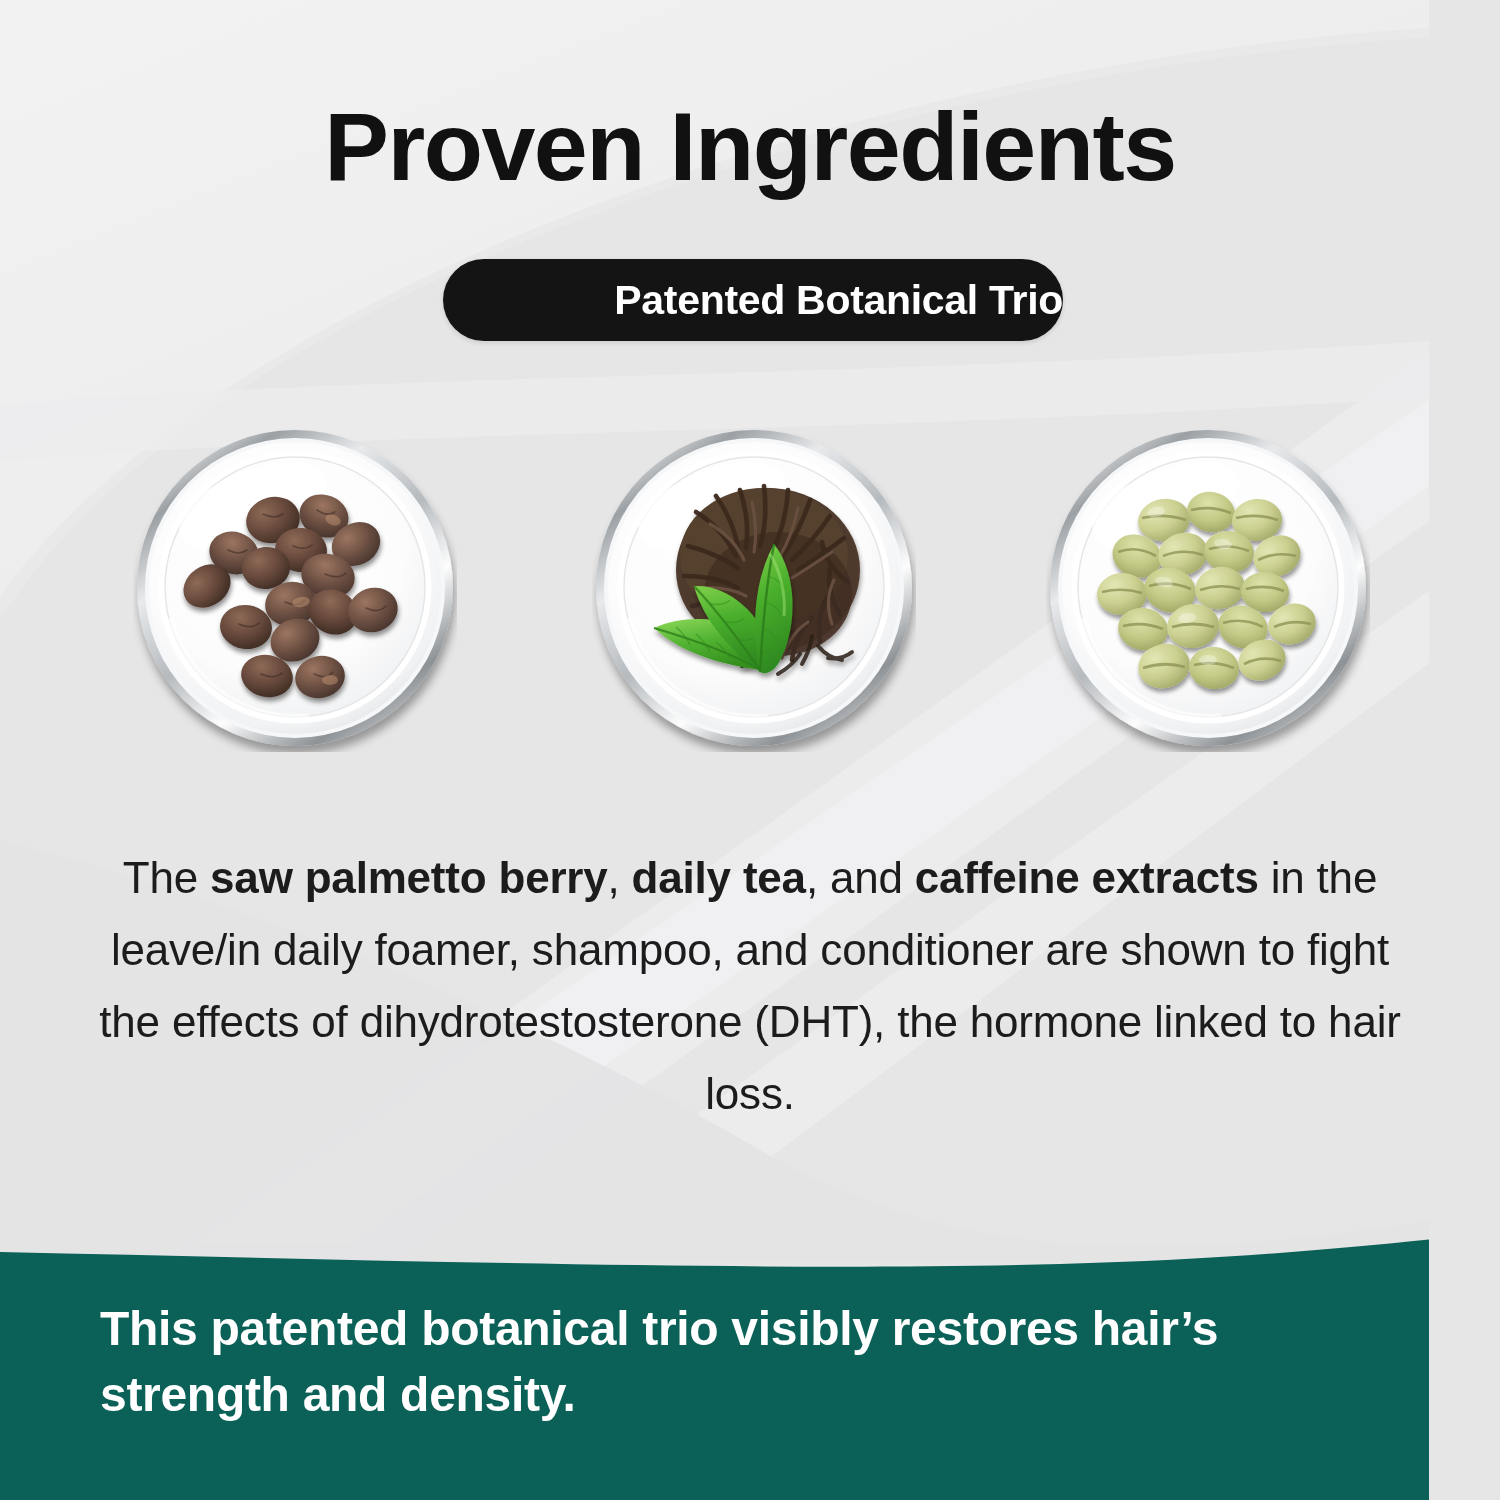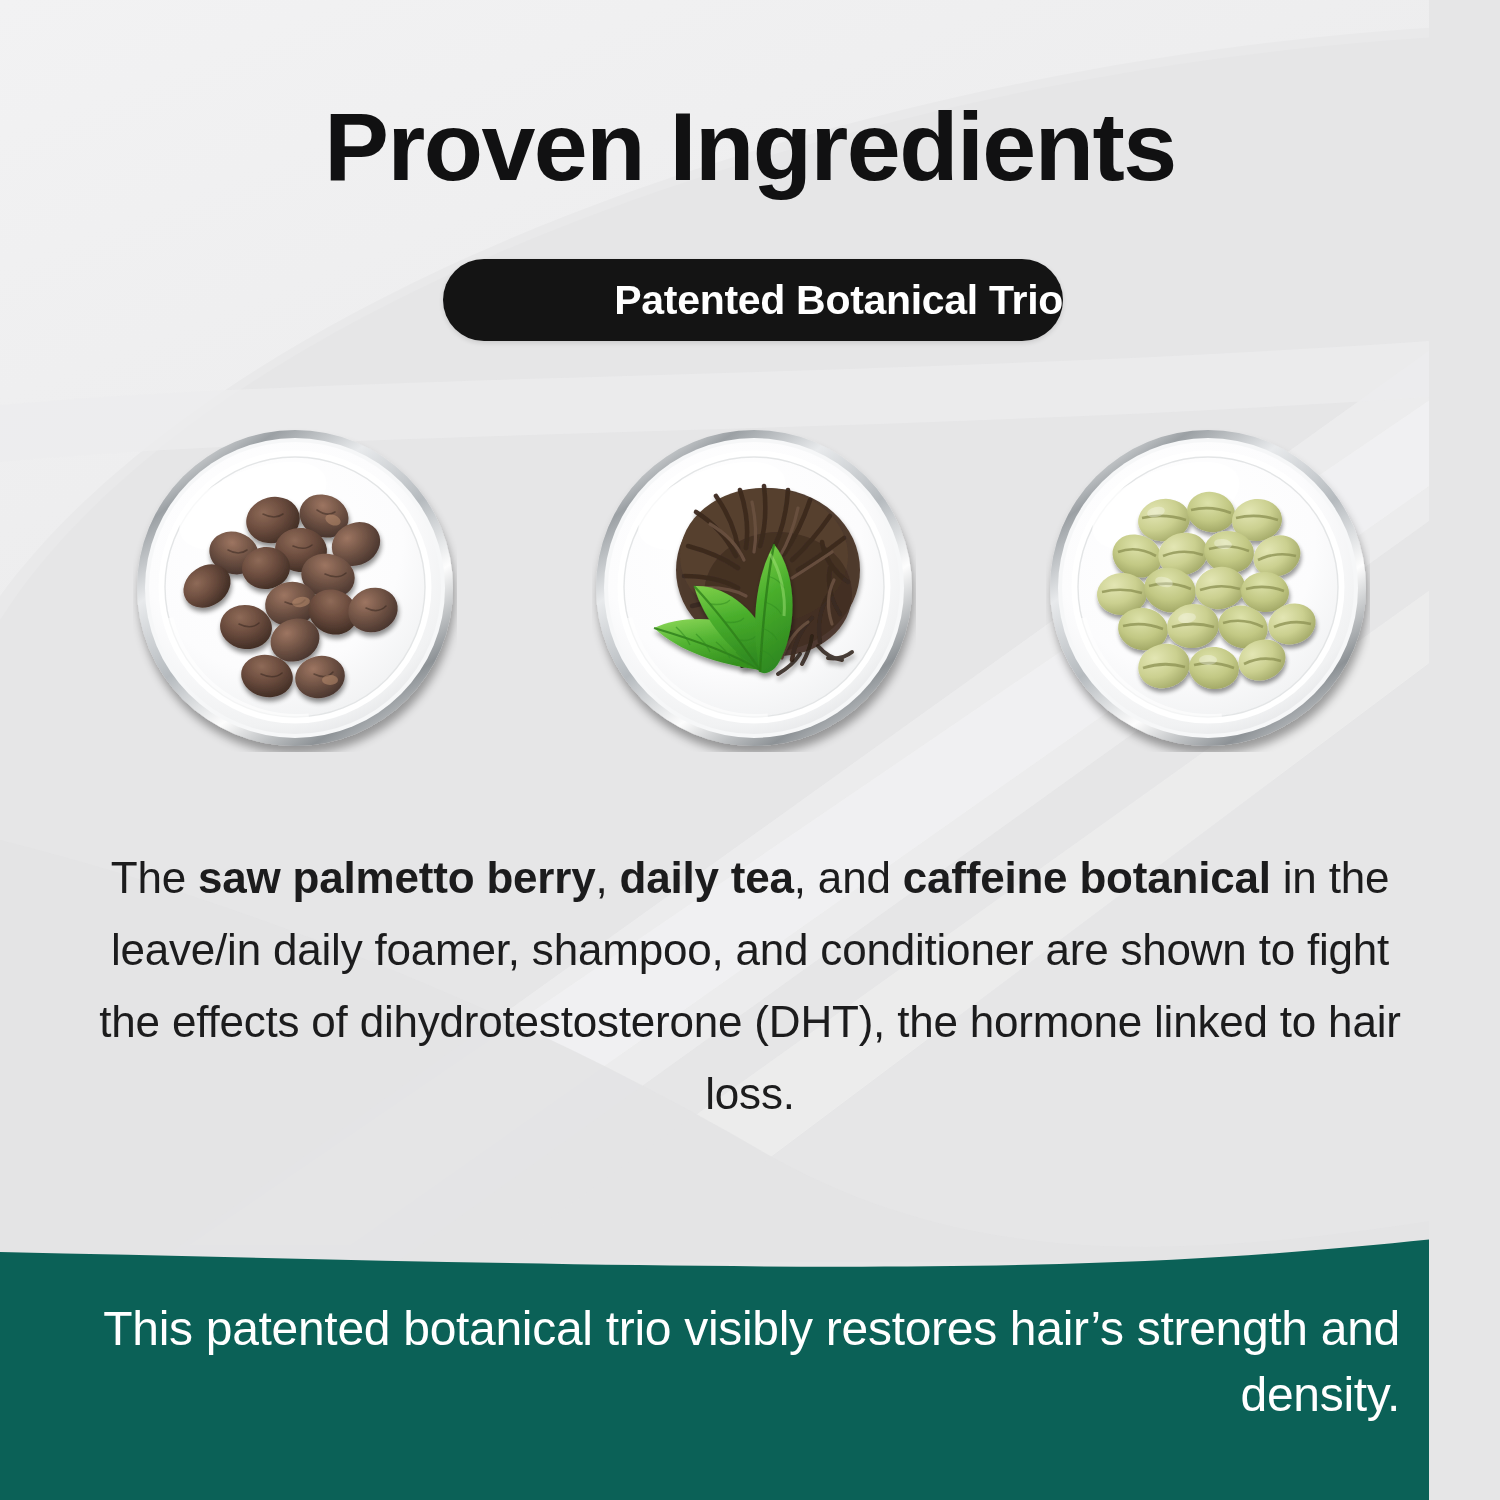--- a/index.html
+++ b/index.html
@@ -80,25 +80,25 @@
 
   
   .banner {
     position:absolute;
     left:0; bottom:0; width:1500px; height:270px;
   }
   .banner svg { position:absolute; inset:0; width:1500px; height:270px; display:block; }
   .banner-text {
     position:absolute;
     left:100px; top:66px; width:1300px;
-    text-align:right;
+    text-align:left;
     color:#ffffff;
     font-size:48px;
     line-height:66px;
-    font-weight:400;
+    font-weight:700;
     letter-spacing:-0.3px;
   }
 </style>
 </head>
 <body>
 
 <div class="page">
 
   <div class="bg-layer">
     <svg viewBox="0 0 1500 1500" xmlns="http://www.w3.org/2000/svg" aria-hidden="true">
@@ -476,21 +476,21 @@
             <ellipse cx="141" cy="190" rx="9" ry="5" transform="rotate(-8 141 190)"></ellipse>
             <ellipse cx="162" cy="232" rx="9" ry="5"></ellipse>
           </g>
         </g>
       </svg>
     </div>
 
   </div>
 
   <p class="body-copy">
-    <span>The </span><b>saw palmetto berry</b><span>, </span><b>daily tea</b><span>, and </span><b>caffeine botanical</b><span> in the leave/in daily foamer, shampoo, and conditioner are shown to fight the effects of dihydrotestosterone (DHT), the hormone linked to hair loss.</span>
+    <span>The </span><b>saw palmetto berry</b><span>, </span><b>daily tea</b><span>, and </span><b>caffeine extracts</b><span> in the leave/in daily foamer, shampoo, and conditioner are shown to fight the effects of dihydrotestosterone (DHT), the hormone linked to hair loss.</span>
   </p>
 
   <div class="banner">
     <svg viewBox="0 0 1500 270" preserveAspectRatio="none" xmlns="http://www.w3.org/2000/svg" aria-hidden="true">
       <path d="M0,22 C380,30 760,42 1060,34 C1250,29 1390,14 1500,2 L1500,270 L0,270 Z" fill="#0b6157"></path>
     </svg>
     <div class="banner-text">This patented botanical trio visibly restores hair’s strength and density.</div>
   </div>
 
 </div>

